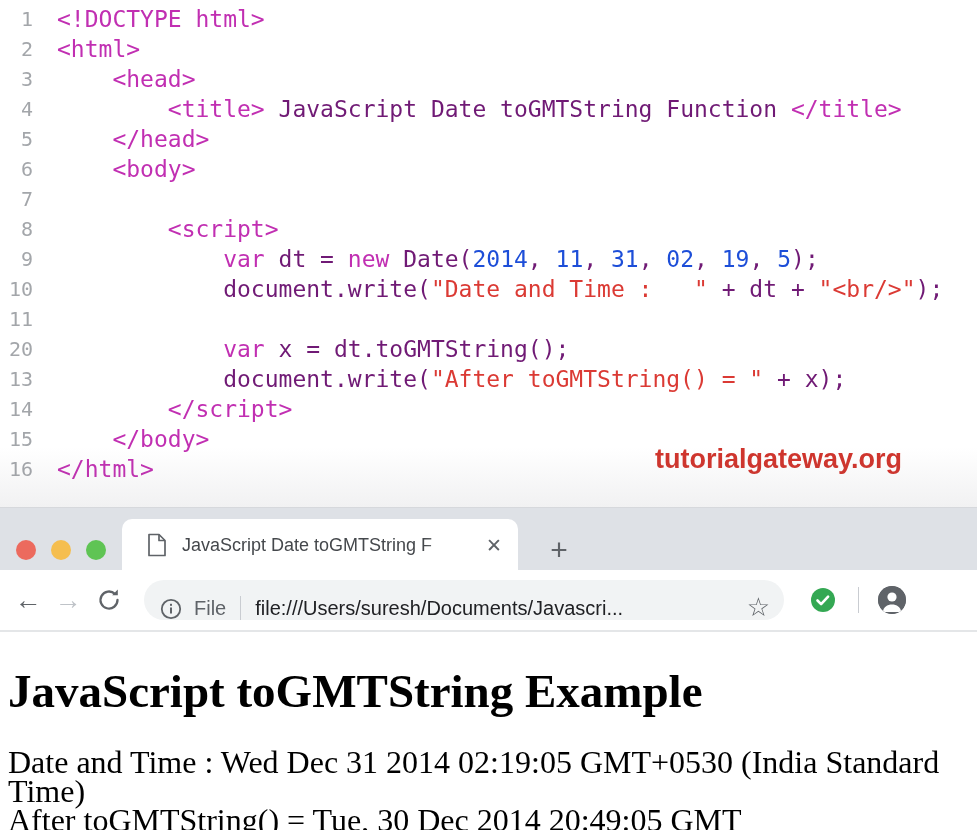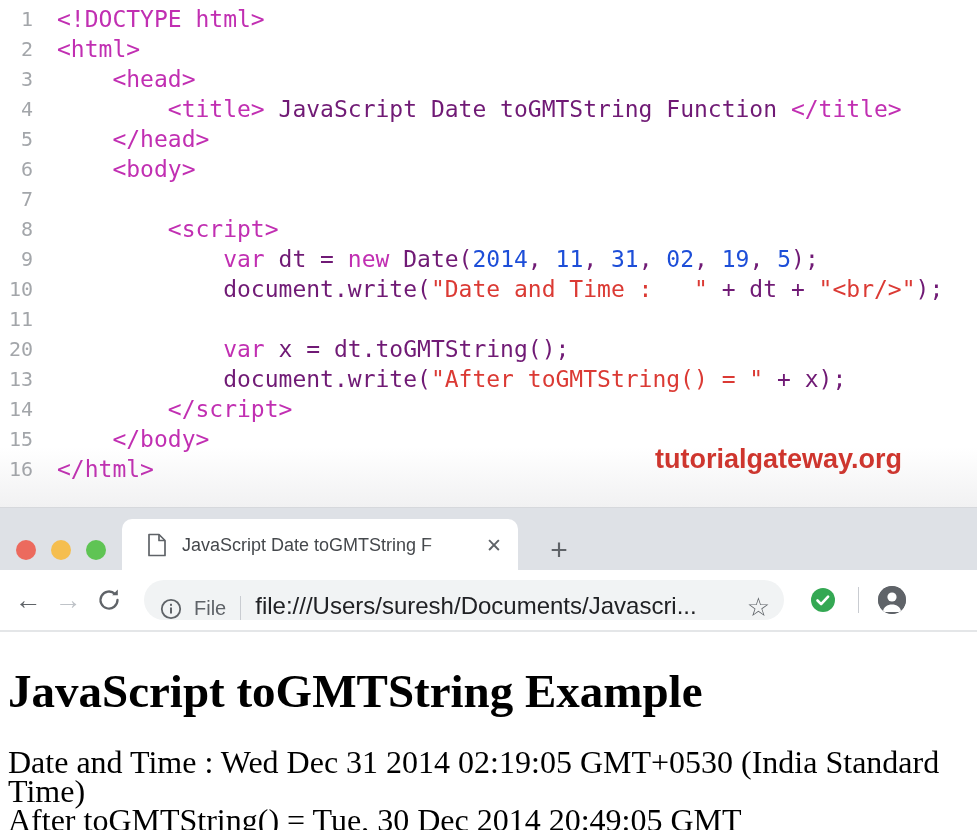--- a/index.html
+++ b/index.html
@@ -42,21 +42,21 @@
              border-bottom:2px solid #E4E6E8; display:flex; align-items:center; }
   .nav-btn { font-size:27px; color:#5F6368; width:40px; text-align:center; flex:none; }
   .nav-btn.disabled { color:#BFC3C8; }
   .nav-back { margin-left:8px; }
   .reload-icon { flex:none; width:26px; height:26px; margin:0 12px 0 8px; }
   .omnibox { flex:none; width:640px; height:40px; background:#F1F3F4; border-radius:20px; margin-left:10px;
              display:flex; align-items:flex-end; padding:0 14px 0 16px; }
   .info-icon { flex:none; width:22px; height:22px; }
   .scheme { flex:none; font-size:20px; color:#5F6368; margin-left:12px; }
   .omni-sep { flex:none; width:1px; height:24px; background:#C9CCD1; margin:0 14px; }
-  .url { flex:1; font-size:24px; color:#202124; white-space:nowrap; overflow:hidden; }
+  .url { flex:1; font-size:20px; color:#202124; white-space:nowrap; overflow:hidden; }
   .star-icon { flex:none; font-size:26px; color:#5F6368; line-height:1; }
   .ext-badge { flex:none; width:26px; height:26px; margin-left:26px; }
   .bar-sep { flex:none; width:1px; height:26px; background:#C9CCD1; margin:0 19px 0 22px; }
   .avatar { flex:none; width:28px; height:28px; border-radius:50%; background:#5F6368; overflow:hidden; position:relative; }
 
   
   .page { position:absolute; left:0; top:632px; width:977px; height:198px; background:#fff; }
   .page h1 { font-family:"Liberation Serif", serif; font-weight:bold; font-size:47px; color:#000;
              margin:32px 0 0 8px; letter-spacing:0px; }
   .page .out { font-family:"Liberation Serif", serif; font-size:32px; color:#000; margin:30px 0 0 8px; line-height:29px; }

